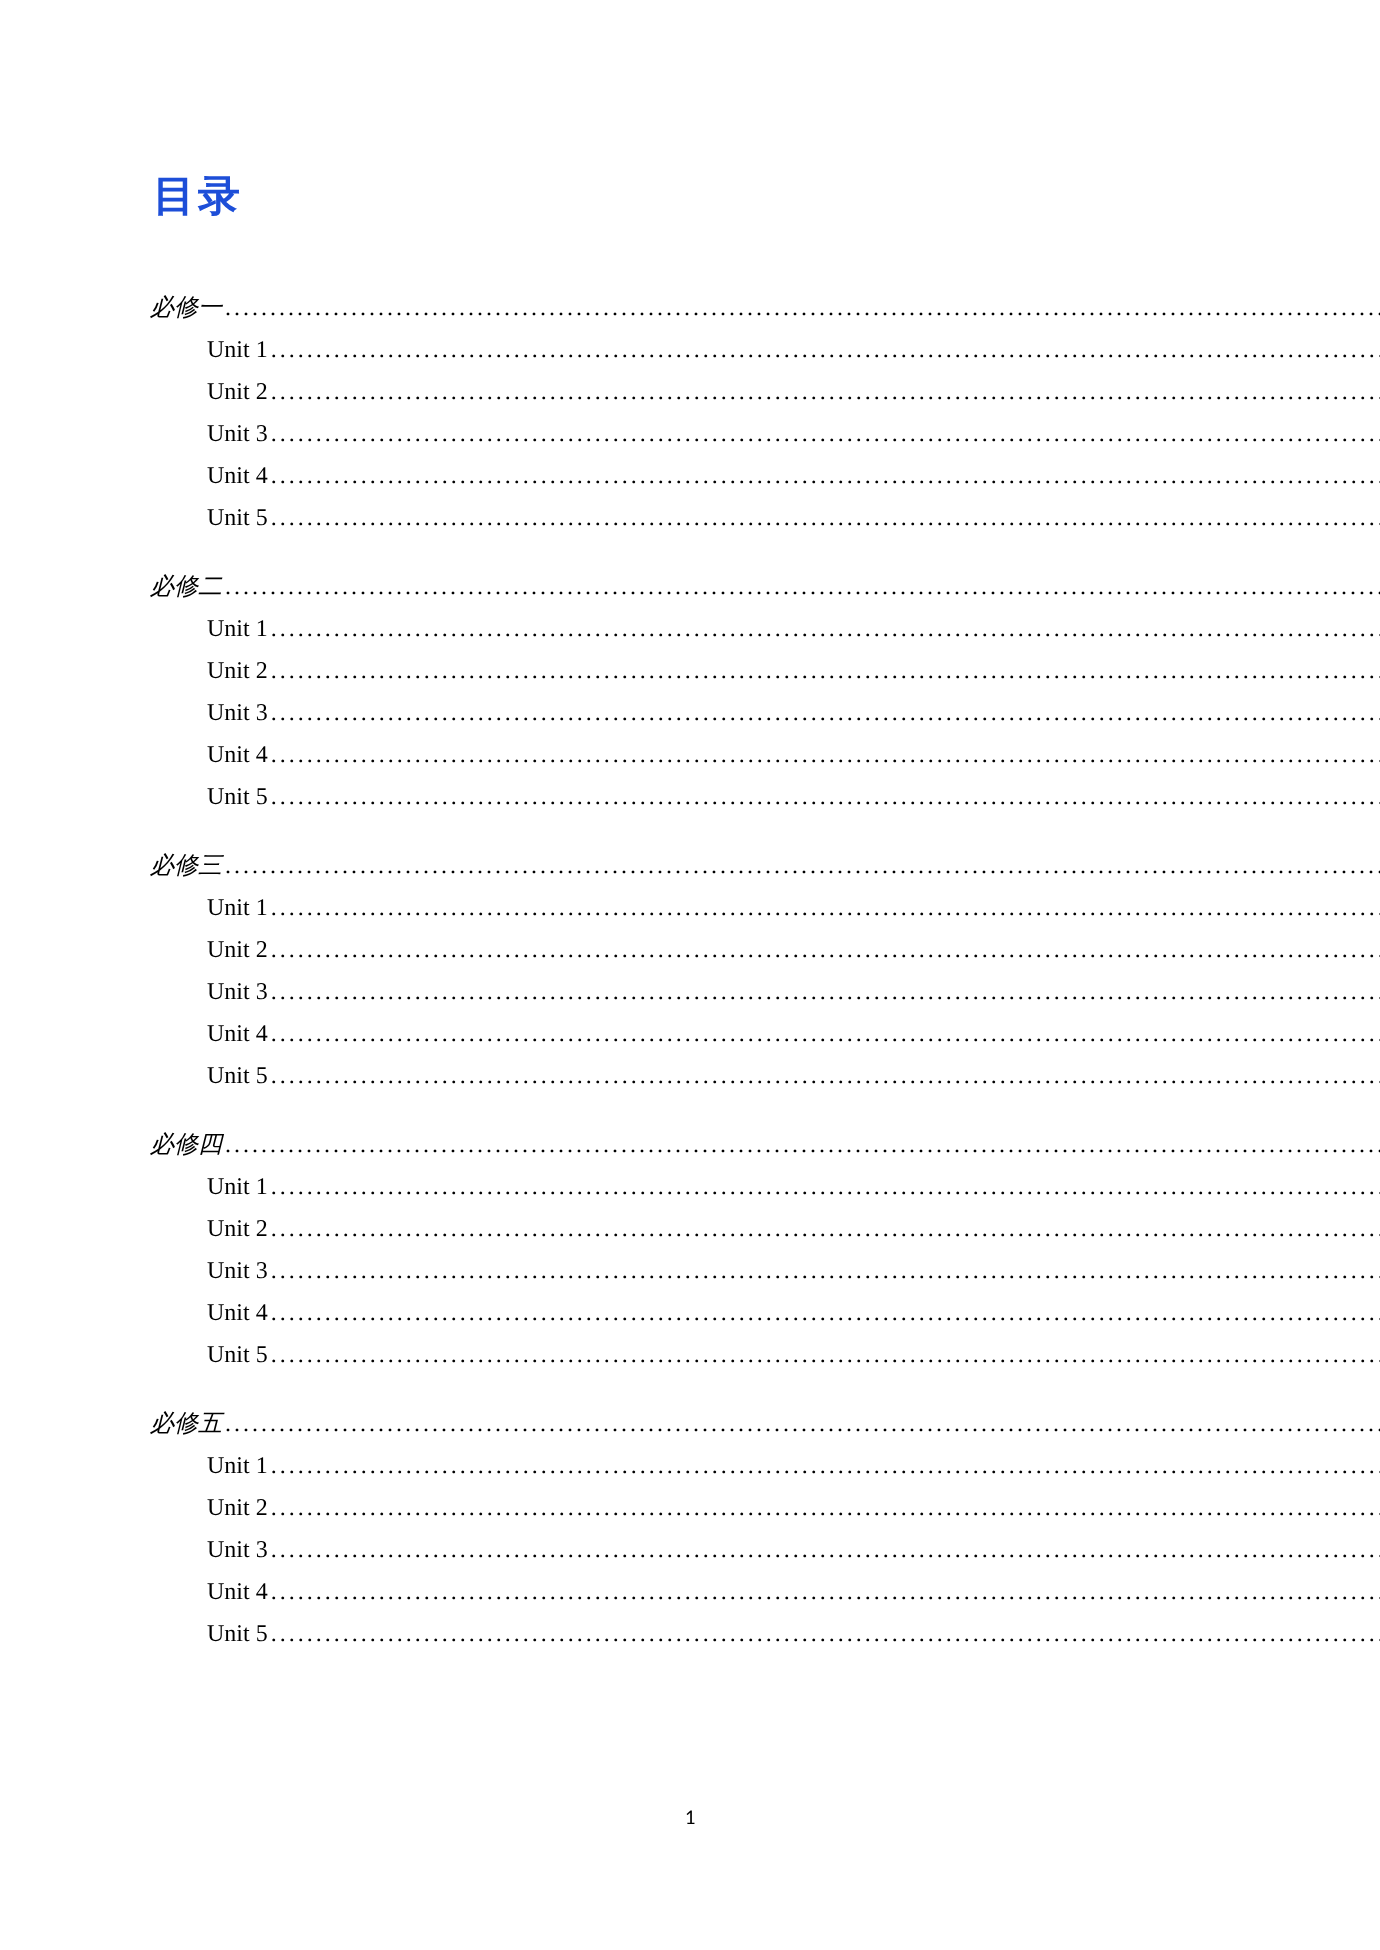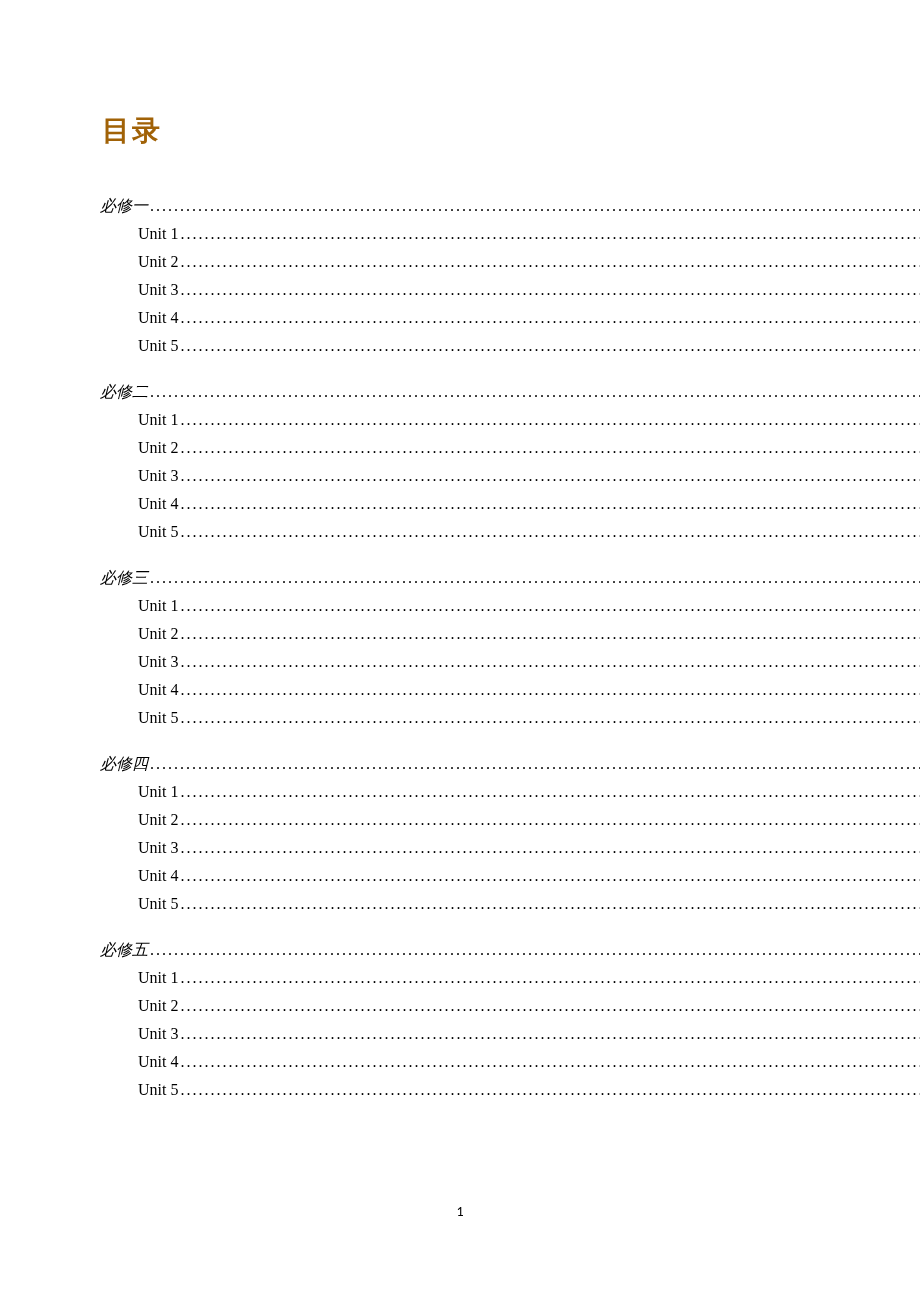--- a/index.html
+++ b/index.html
@@ -13,21 +13,21 @@
   }
   .page {
     padding: 112px 100px 0 100px;
     height: 100%;
     position: relative;
   }
   .title {
     font-family: "SimSun", serif;
     font-size: 28px;
     font-weight: bold;
-    color: #a16207;
+    color: #1d4ed8;
     margin: 0 0 22px 2px;
     letter-spacing: 2px;
   }
   .cols {
     display: flex;
     gap: 32px;
     margin-top: 48px;
   }
   .col {
     flex: 0 0 345px;

